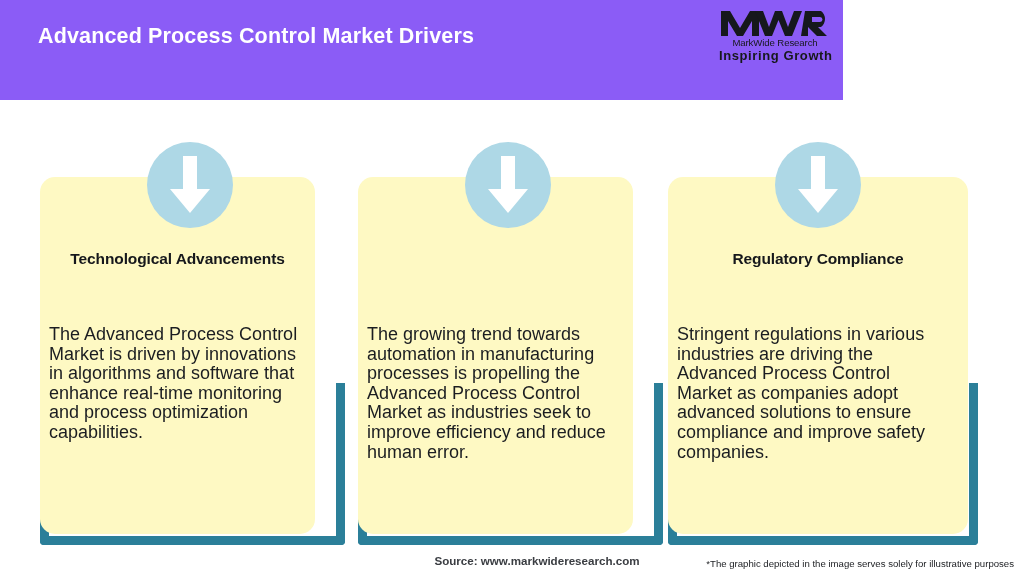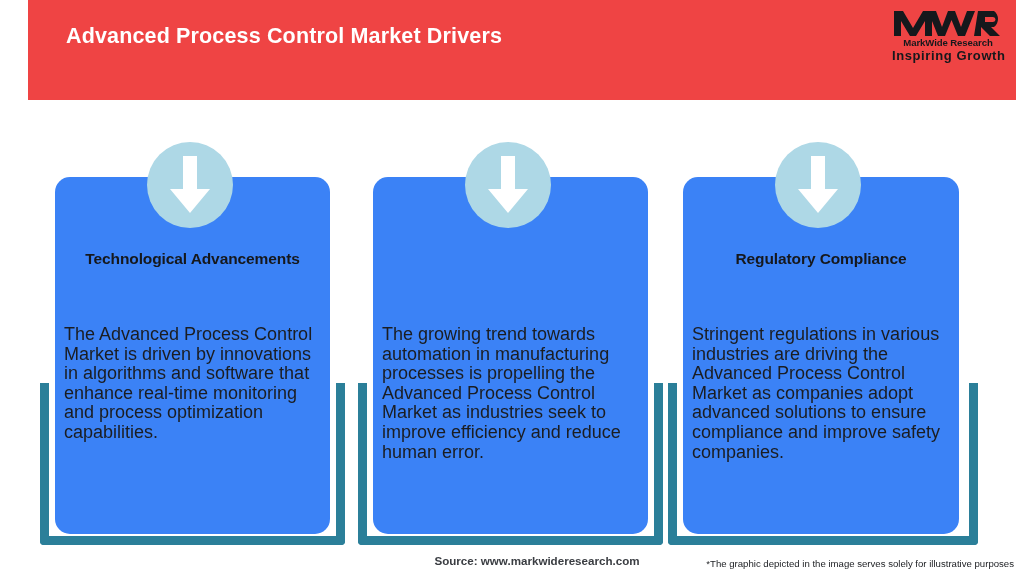--- a/index.html
+++ b/index.html
@@ -13,24 +13,23 @@
     overflow: hidden;
     font-family: "Liberation Sans", sans-serif;
     position: relative;
   }
 
   
   .header {
     position: absolute;
     left: 0;
     top: 0;
-    width: 988px;
+    width: 843px;
     height: 100px;
-    background: #ef4444;
-    margin-left: 28px;
+    background: #8b5cf6;
   }
   .header-title {
     position: absolute;
     left: 38px;
     top: 24px;
     font-size: 21.5px;
     font-weight: bold;
     color: #ffffff;
     letter-spacing: 0.15px;
   }
@@ -50,21 +49,21 @@
     width: 112px;
     height: 30px;
   }
   .logo-name {
     position: absolute;
     left: 0;
     top: 29px;
     width: 112px;
     text-align: center;
     font-size: 9.6px;
-    font-weight: bold;
+    font-weight: normal;
     color: #16181c;
     letter-spacing: -0.1px;
     white-space: nowrap;
   }
   .logo-tag {
     position: absolute;
     left: 0;
     top: 40px;
     width: 112px;
     text-align: center;
@@ -104,29 +103,29 @@
     border-right: 9px solid #2b7f99;
     border-bottom: 9px solid #2b7f99;
     border-radius: 0 0 4px 4px;
     box-sizing: border-box;
   }
   .card-unit.c2 .frame { width: 310px; }
 
   
   .panel {
     position: absolute;
-    left: 15px;
+    left: 0;
     top: 77px;
     width: 275px;
     height: 357px;
-    background: #3b82f6;
+    background: #fef9c3;
     border-radius: 15px;
     box-sizing: border-box;
   }
-  .card-unit.c2 .panel { width: 276px; padding-left: 15px; }
+  .card-unit.c2 .panel { width: 300px; padding-left: 15px; }
 
   .panel-title {
     position: absolute;
     left: 0;
     top: 73px;
     width: 100%;
     text-align: center;
     font-size: 15.5px;
     font-weight: bold;
     color: #16181c;

